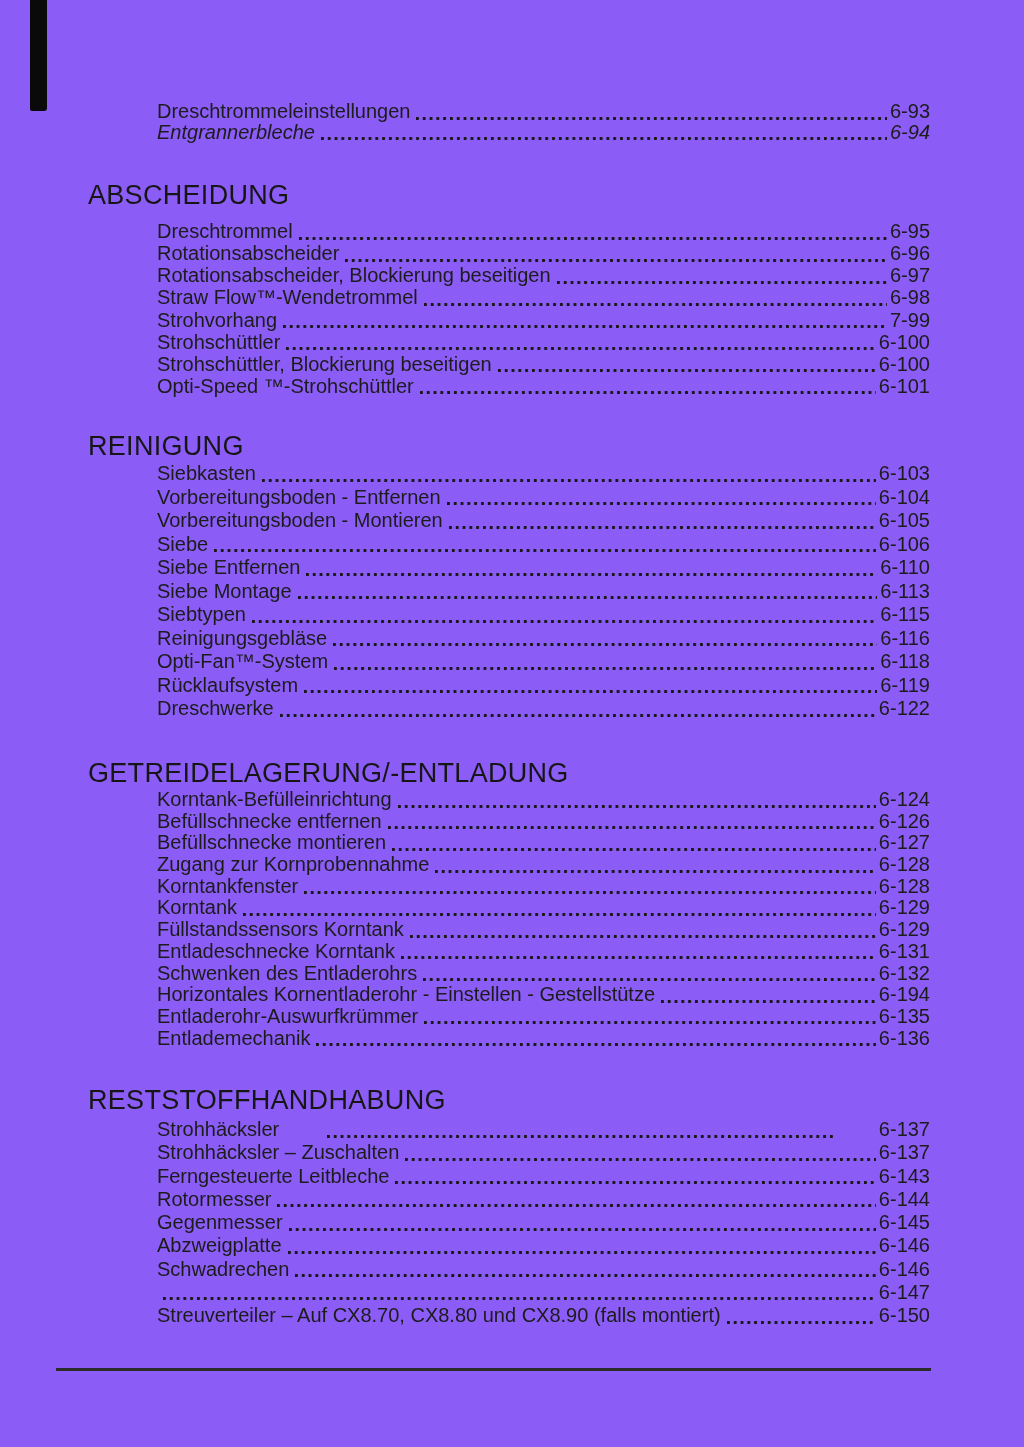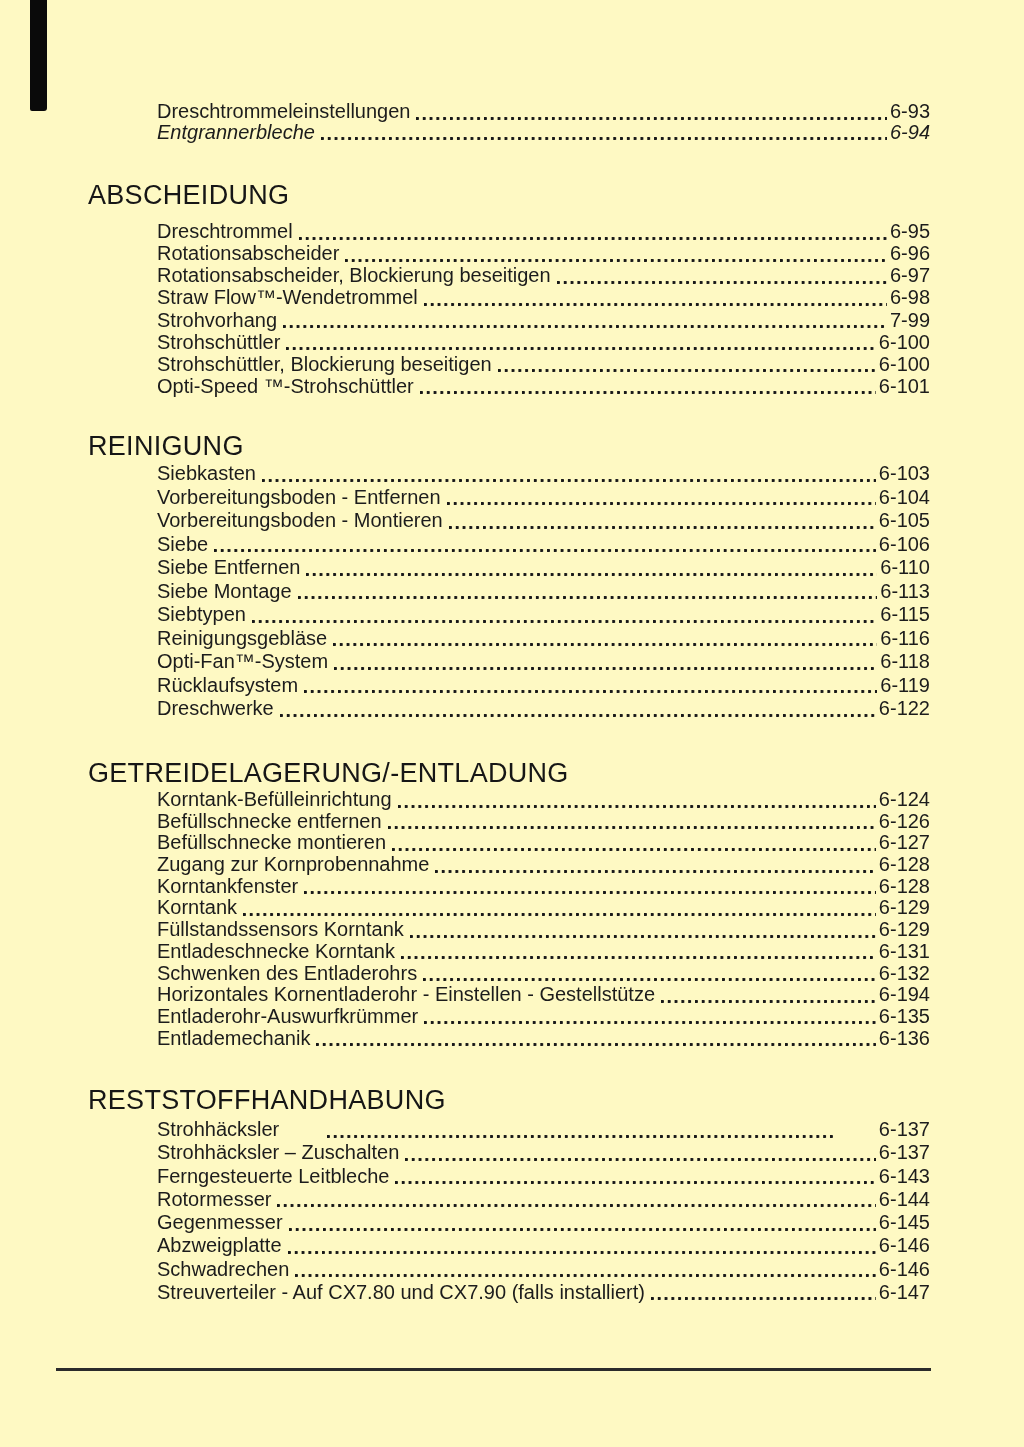--- a/index.html
+++ b/index.html
@@ -4,21 +4,21 @@
 <style>
   html, body {
     margin: 0;
     padding: 0;
     background: #ffffff;
   }
   #page {
     position: relative;
     width: 1024px;
     height: 1447px;
-    background: #fef9c3;
+    background: #8b5cf6;
     overflow: hidden;
     font-family: "Liberation Sans", "DejaVu Sans", sans-serif;
     color: #1c1c1c;
   }
   .scan-mark {
     position: absolute;
     left: 30px;
     top: 0;
     width: 17px;
     height: 111px;
@@ -293,20 +293,24 @@
           <span class="toc-label">Abzweigplatte</span>
           <span class="toc-leader"></span>
           <span class="toc-page-num">6-146</span>
         </div>
         <div class="toc-row" style="line-height: 23.25px; height: 23.25px;">
           <span class="toc-label">Schwadrechen</span>
           <span class="toc-leader"></span>
           <span class="toc-page-num">6-146</span>
         </div>
         <div class="toc-row" style="line-height: 23.25px; height: 23.25px;">
-          <span class="toc-label">Streuverteiler - Auf CX7.80 und CX7.90 (falls installiert)</span>
           <span class="toc-leader"></span>
           <span class="toc-page-num">6-147</span>
+        </div>
+        <div class="toc-row" style="line-height: 23.25px; height: 23.25px;">
+          <span class="toc-label">Streuverteiler – Auf CX8.70, CX8.80 und CX8.90 (falls montiert)</span>
+          <span class="toc-leader"></span>
+          <span class="toc-page-num">6-150</span>
         </div>
       </div>
     </div>
   <div class="footer-divider"></div>
 </div>
 
 </body></html>

